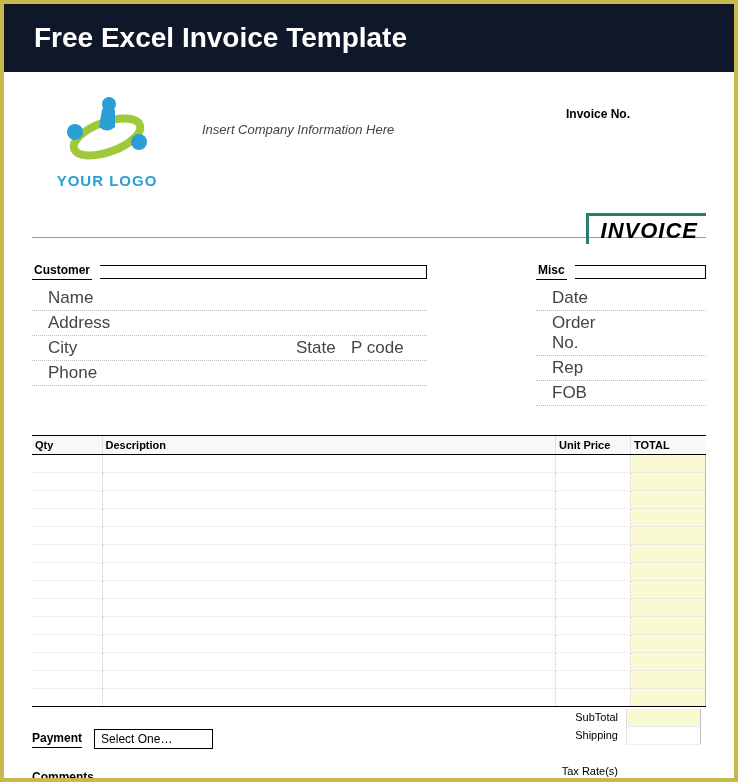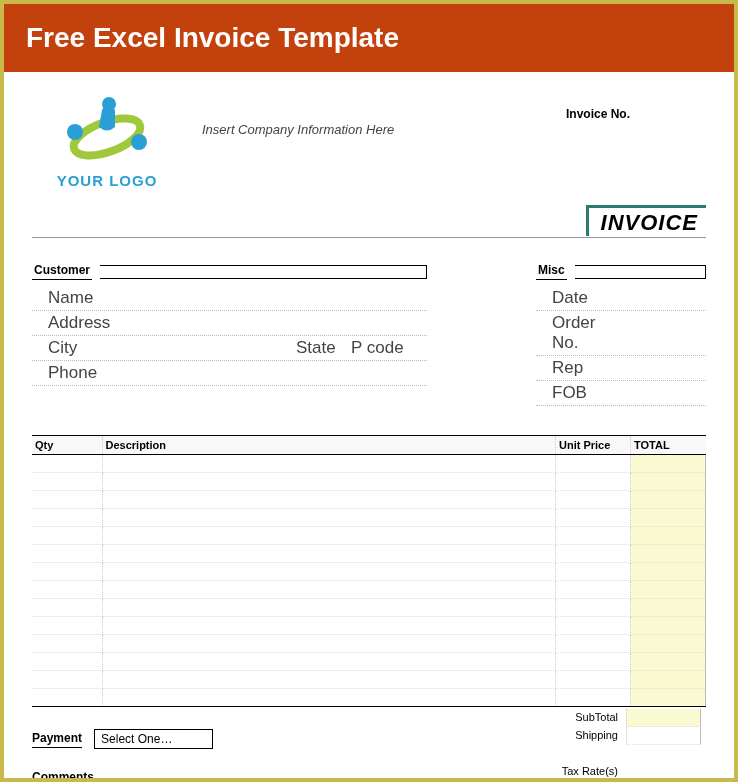--- a/index.html
+++ b/index.html
@@ -4,22 +4,22 @@
   <style>
     * { box-sizing: border-box; margin: 0; padding: 0; }
     body {
       font-family: Arial, sans-serif;
       width: 738px;
       height: 782px;
       background: #fff;
       border: 4px solid #c9b94a;
     }
     .header-banner {
-      background: #c2410c;
-      padding: 18px 22px;
+      background: #0f172a;
+      padding: 18px 30px;
       color: #fff;
     }
     .header-banner h1 {
       font-size: 28px;
       font-weight: bold;
     }
     .content {
       padding: 20px 28px 0 28px;
     }
     .top-section {
@@ -55,21 +55,21 @@
       width: 140px;
     }
     .invoice-title-row {
       position: relative;
       height: 32px;
       margin-bottom: 4px;
     }
     .invoice-title-box {
       position: absolute;
       right: 0;
-      top: 8px;
+      top: 16px;
       border-top: 3px solid #2d7a6e;
       border-left: 3px solid #2d7a6e;
       padding: 2px 8px 0 12px;
       font-size: 22px;
       font-weight: bold;
       font-style: italic;
       letter-spacing: 1px;
     }
     .divider {
       border-top: 1.5px solid #999;

